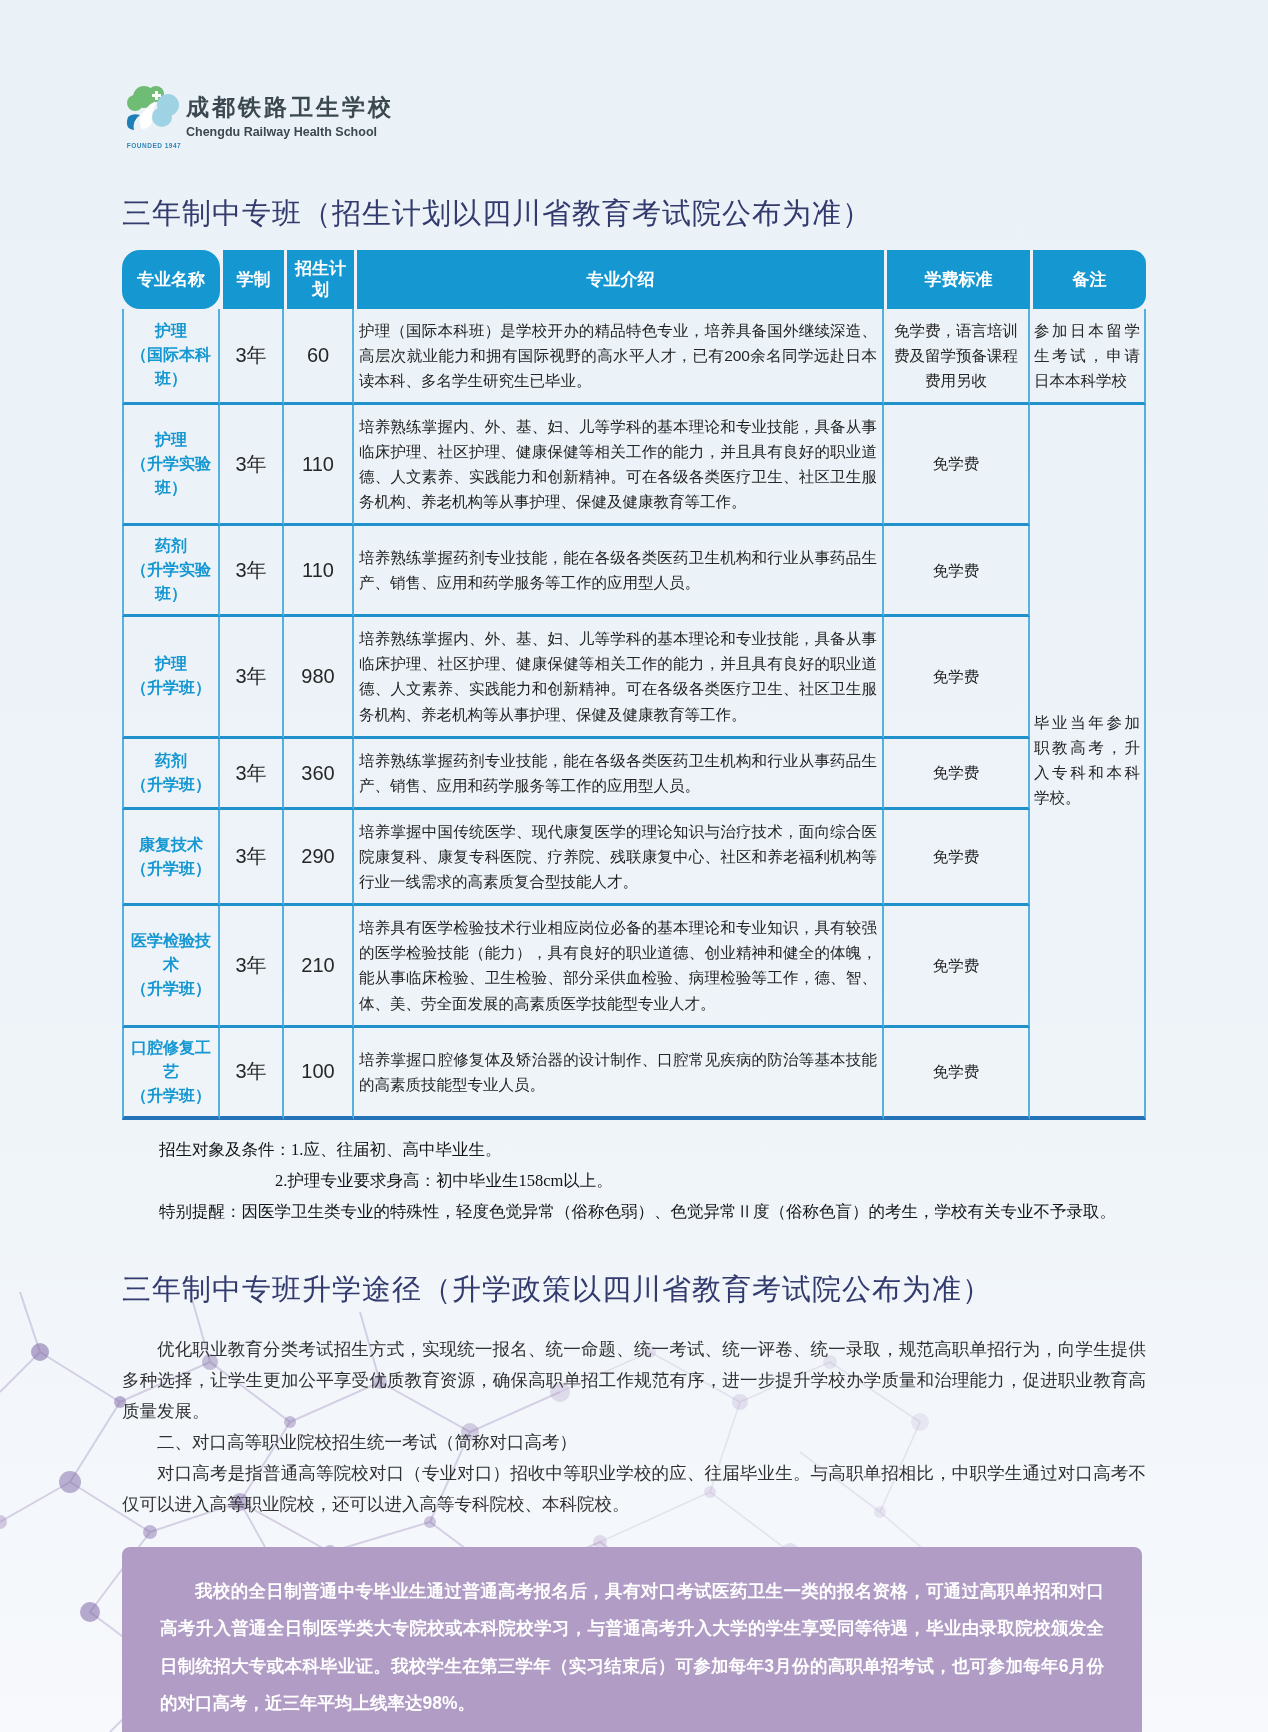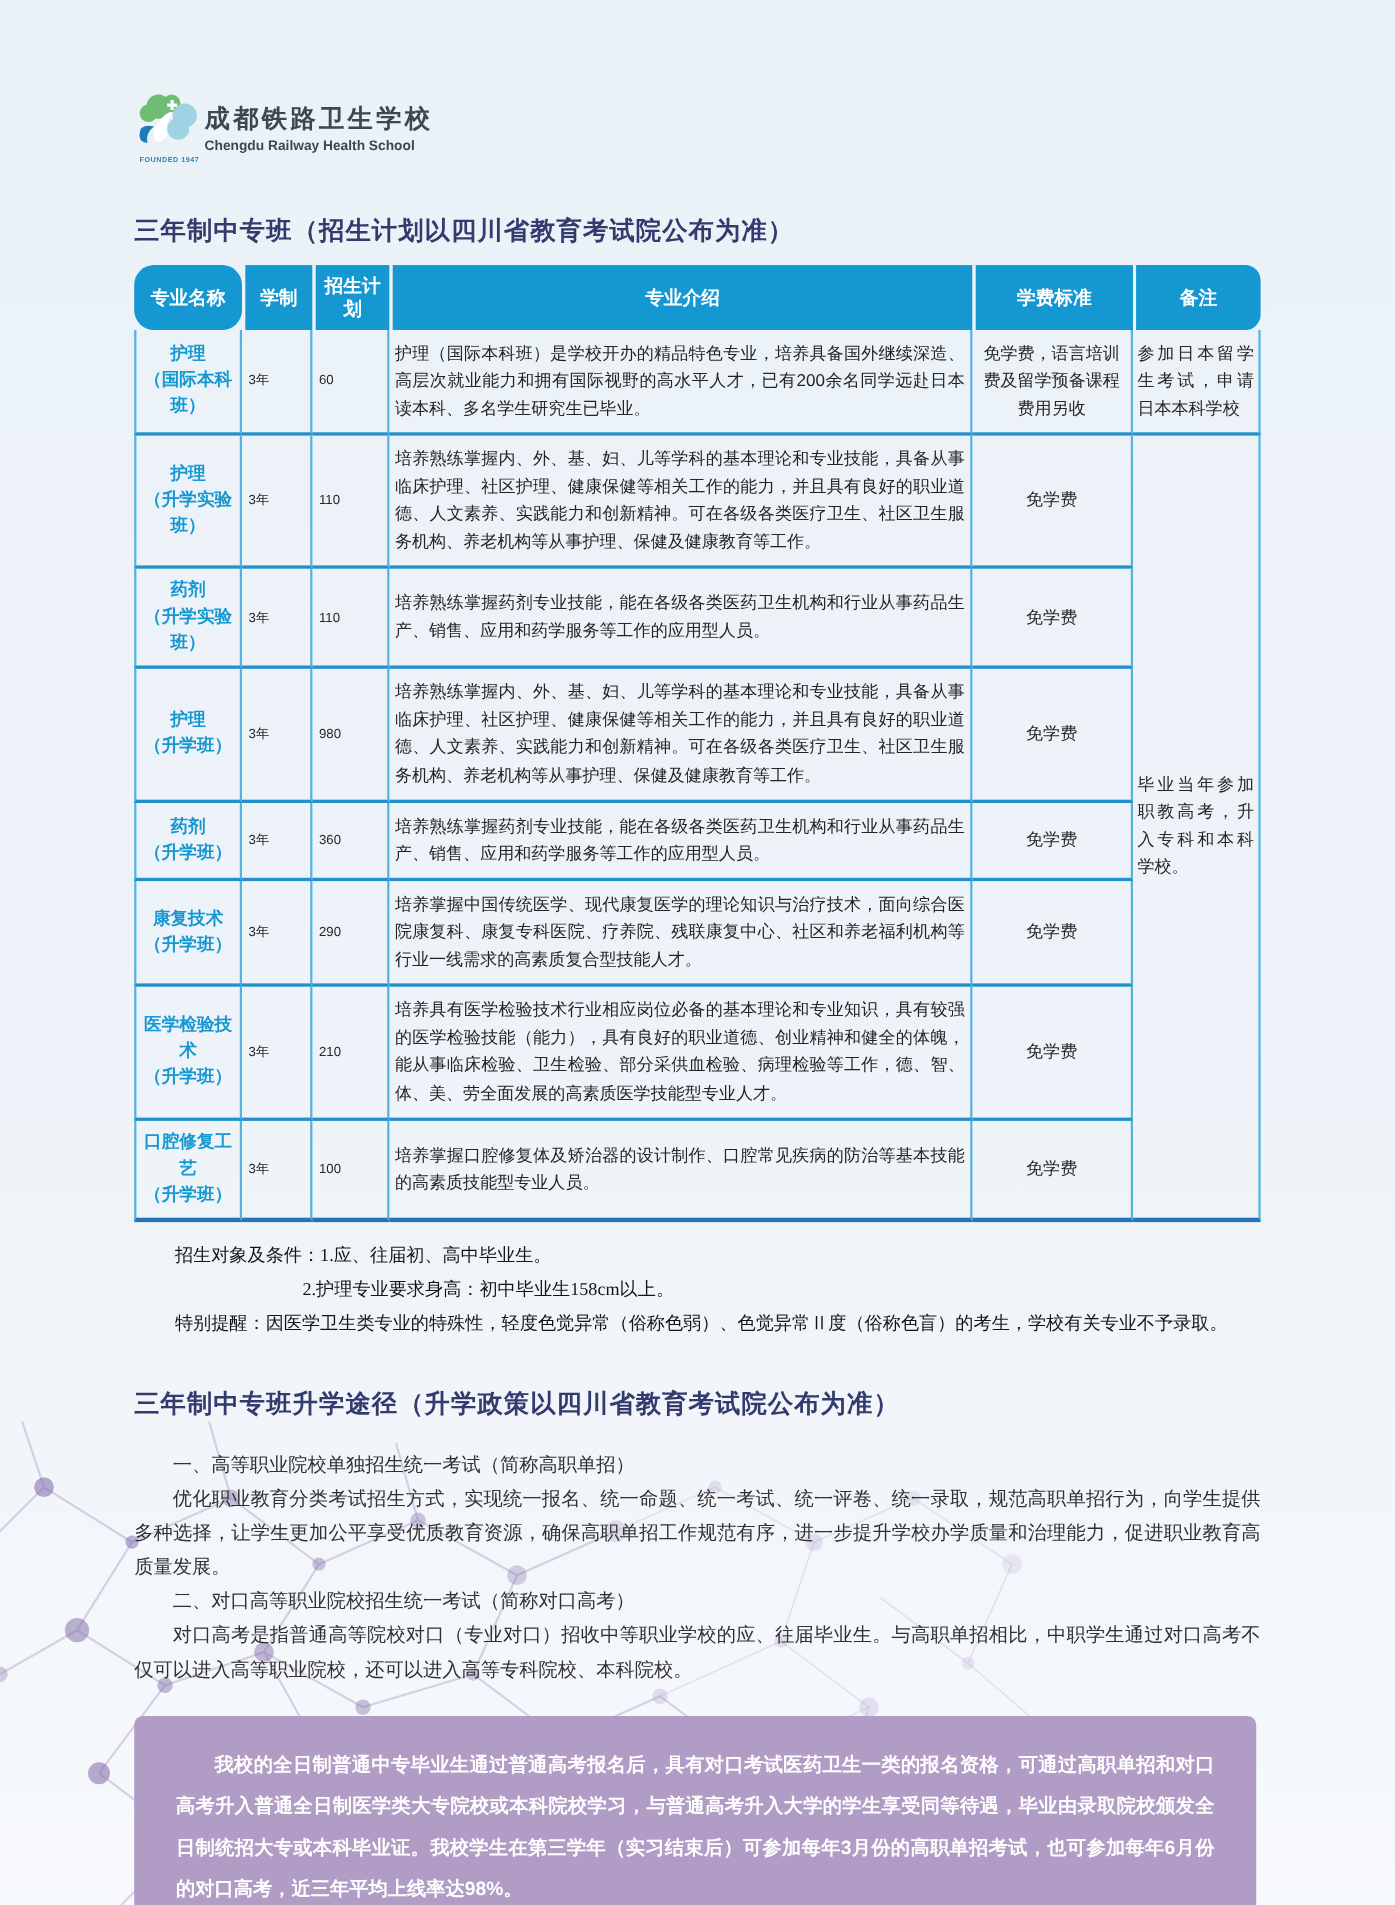--- a/index.html
+++ b/index.html
@@ -14,38 +14,38 @@
 
   
   .logo-row { display:flex; align-items:center; height:70px; }
   .logo-mark { width:64px; height:64px; position:relative; flex:0 0 auto; }
   .logo-founded { position:absolute; bottom:-2px; left:0; width:100%; text-align:center;
     font-size:6.5px; font-weight:bold; color:#2e86b9; letter-spacing:.5px; }
   .logo-text .cn { font-size:23px; font-weight:bold; color:#3c4850; letter-spacing:3px; }
   .logo-text .en { font-size:12.5px; font-weight:bold; color:#3c4850; margin-top:2px; }
 
   
-  .sec-title { font-size:23px; font-weight:bold; color:#323a6e; letter-spacing:1px; }
+  .sec-title { font-size:29px; font-weight:normal; color:#323a6e; letter-spacing:1px; }
   .sec-title.first { margin-top:44px; }
 
   
   table.prog { width:1024px; margin-top:16px; border-collapse:separate; border-spacing:0; table-layout:fixed; }
   thead th {
     background:var(--accent,#1597d2); color:#fff; font-weight:bold; font-size:17px;
     padding:8px 2px; vertical-align:middle; line-height:1.25; border-left:3px solid #edf3f8;
   }
   thead th:first-child { border-left:none; border-top-left-radius:14px; border-bottom-left-radius:14px;border-radius:18px; }
   thead th:last-child { border-top-right-radius:14px; border-bottom-right-radius:14px; }
   tbody td {
     border-bottom:3px solid #2191cb; border-right:2px solid #55b2de;
     vertical-align:middle; padding:8px 6px; font-size:15.5px; line-height:1.62;
   }
   tbody td:first-child { border-left:2px solid #55b2de; }
   td.c-major { text-align:center; color:var(--accent,#1597d2); font-weight:bold; font-size:16px; line-height:1.5; }
-  td.c-years, td.c-plan { text-align:left; font-size:12px; }
+  td.c-years, td.c-plan { text-align:center; font-size:20px; }
   td.c-intro { padding:9px 5px; text-align:justify; color:#242424; }
   td.c-tuition { text-align:center; padding:8px 9px; }
   td.c-note { text-align:justify; padding:8px 4px; }
   tr.last-row td, td.merged-note { border-bottom:4px solid #2473b9; }
 
   
   .notes { margin-top:14px; font-family:"Liberation Serif", serif; font-size:16.5px; color:#141414; line-height:1.9;margin-left:37px; }
   .notes .sub { padding-left:116px; }
   .notes .warning { padding-left:0; }
 
@@ -253,21 +253,20 @@
   </table>
 
   <div class="notes">
     <div><span>招生对象及条件：</span><span>1.应、往届初、高中毕业生。</span></div>
     <div class="sub">2.护理专业要求身高：初中毕业生158cm以上。</div>
     <div class="warning">特别提醒：因医学卫生类专业的特殊性，轻度色觉异常（俗称色弱）、色觉异常Ⅱ度（俗称色盲）的考生，学校有关专业不予录取。</div>
   </div>
 
   <h1 class="sec-title sec2-title">三年制中专班升学途径（升学政策以四川省教育考试院公布为准）</h1>
   <div class="paras">
-      <p>一、高等职业院校单独招生统一考试（简称高职单招）</p>
       <p>优化职业教育分类考试招生方式，实现统一报名、统一命题、统一考试、统一评卷、统一录取，规范高职单招行为，向学生提供多种选择，让学生更加公平享受优质教育资源，确保高职单招工作规范有序，进一步提升学校办学质量和治理能力，促进职业教育高质量发展。</p>
       <p>二、对口高等职业院校招生统一考试（简称对口高考）</p>
       <p>对口高考是指普通高等院校对口（专业对口）招收中等职业学校的应、往届毕业生。与高职单招相比，中职学生通过对口高考不仅可以进入高等职业院校，还可以进入高等专科院校、本科院校。</p>
     </div>
 
   <div class="highlight">我校的全日制普通中专毕业生通过普通高考报名后，具有对口考试医药卫生一类的报名资格，可通过高职单招和对口高考升入普通全日制医学类大专院校或本科院校学习，与普通高考升入大学的学生享受同等待遇，毕业由录取院校颁发全日制统招大专或本科毕业证。我校学生在第三学年（实习结束后）可参加每年3月份的高职单招考试，也可参加每年6月份的对口高考，近三年平均上线率达98%。</div>
 
 </div>
 
 </body></html>

